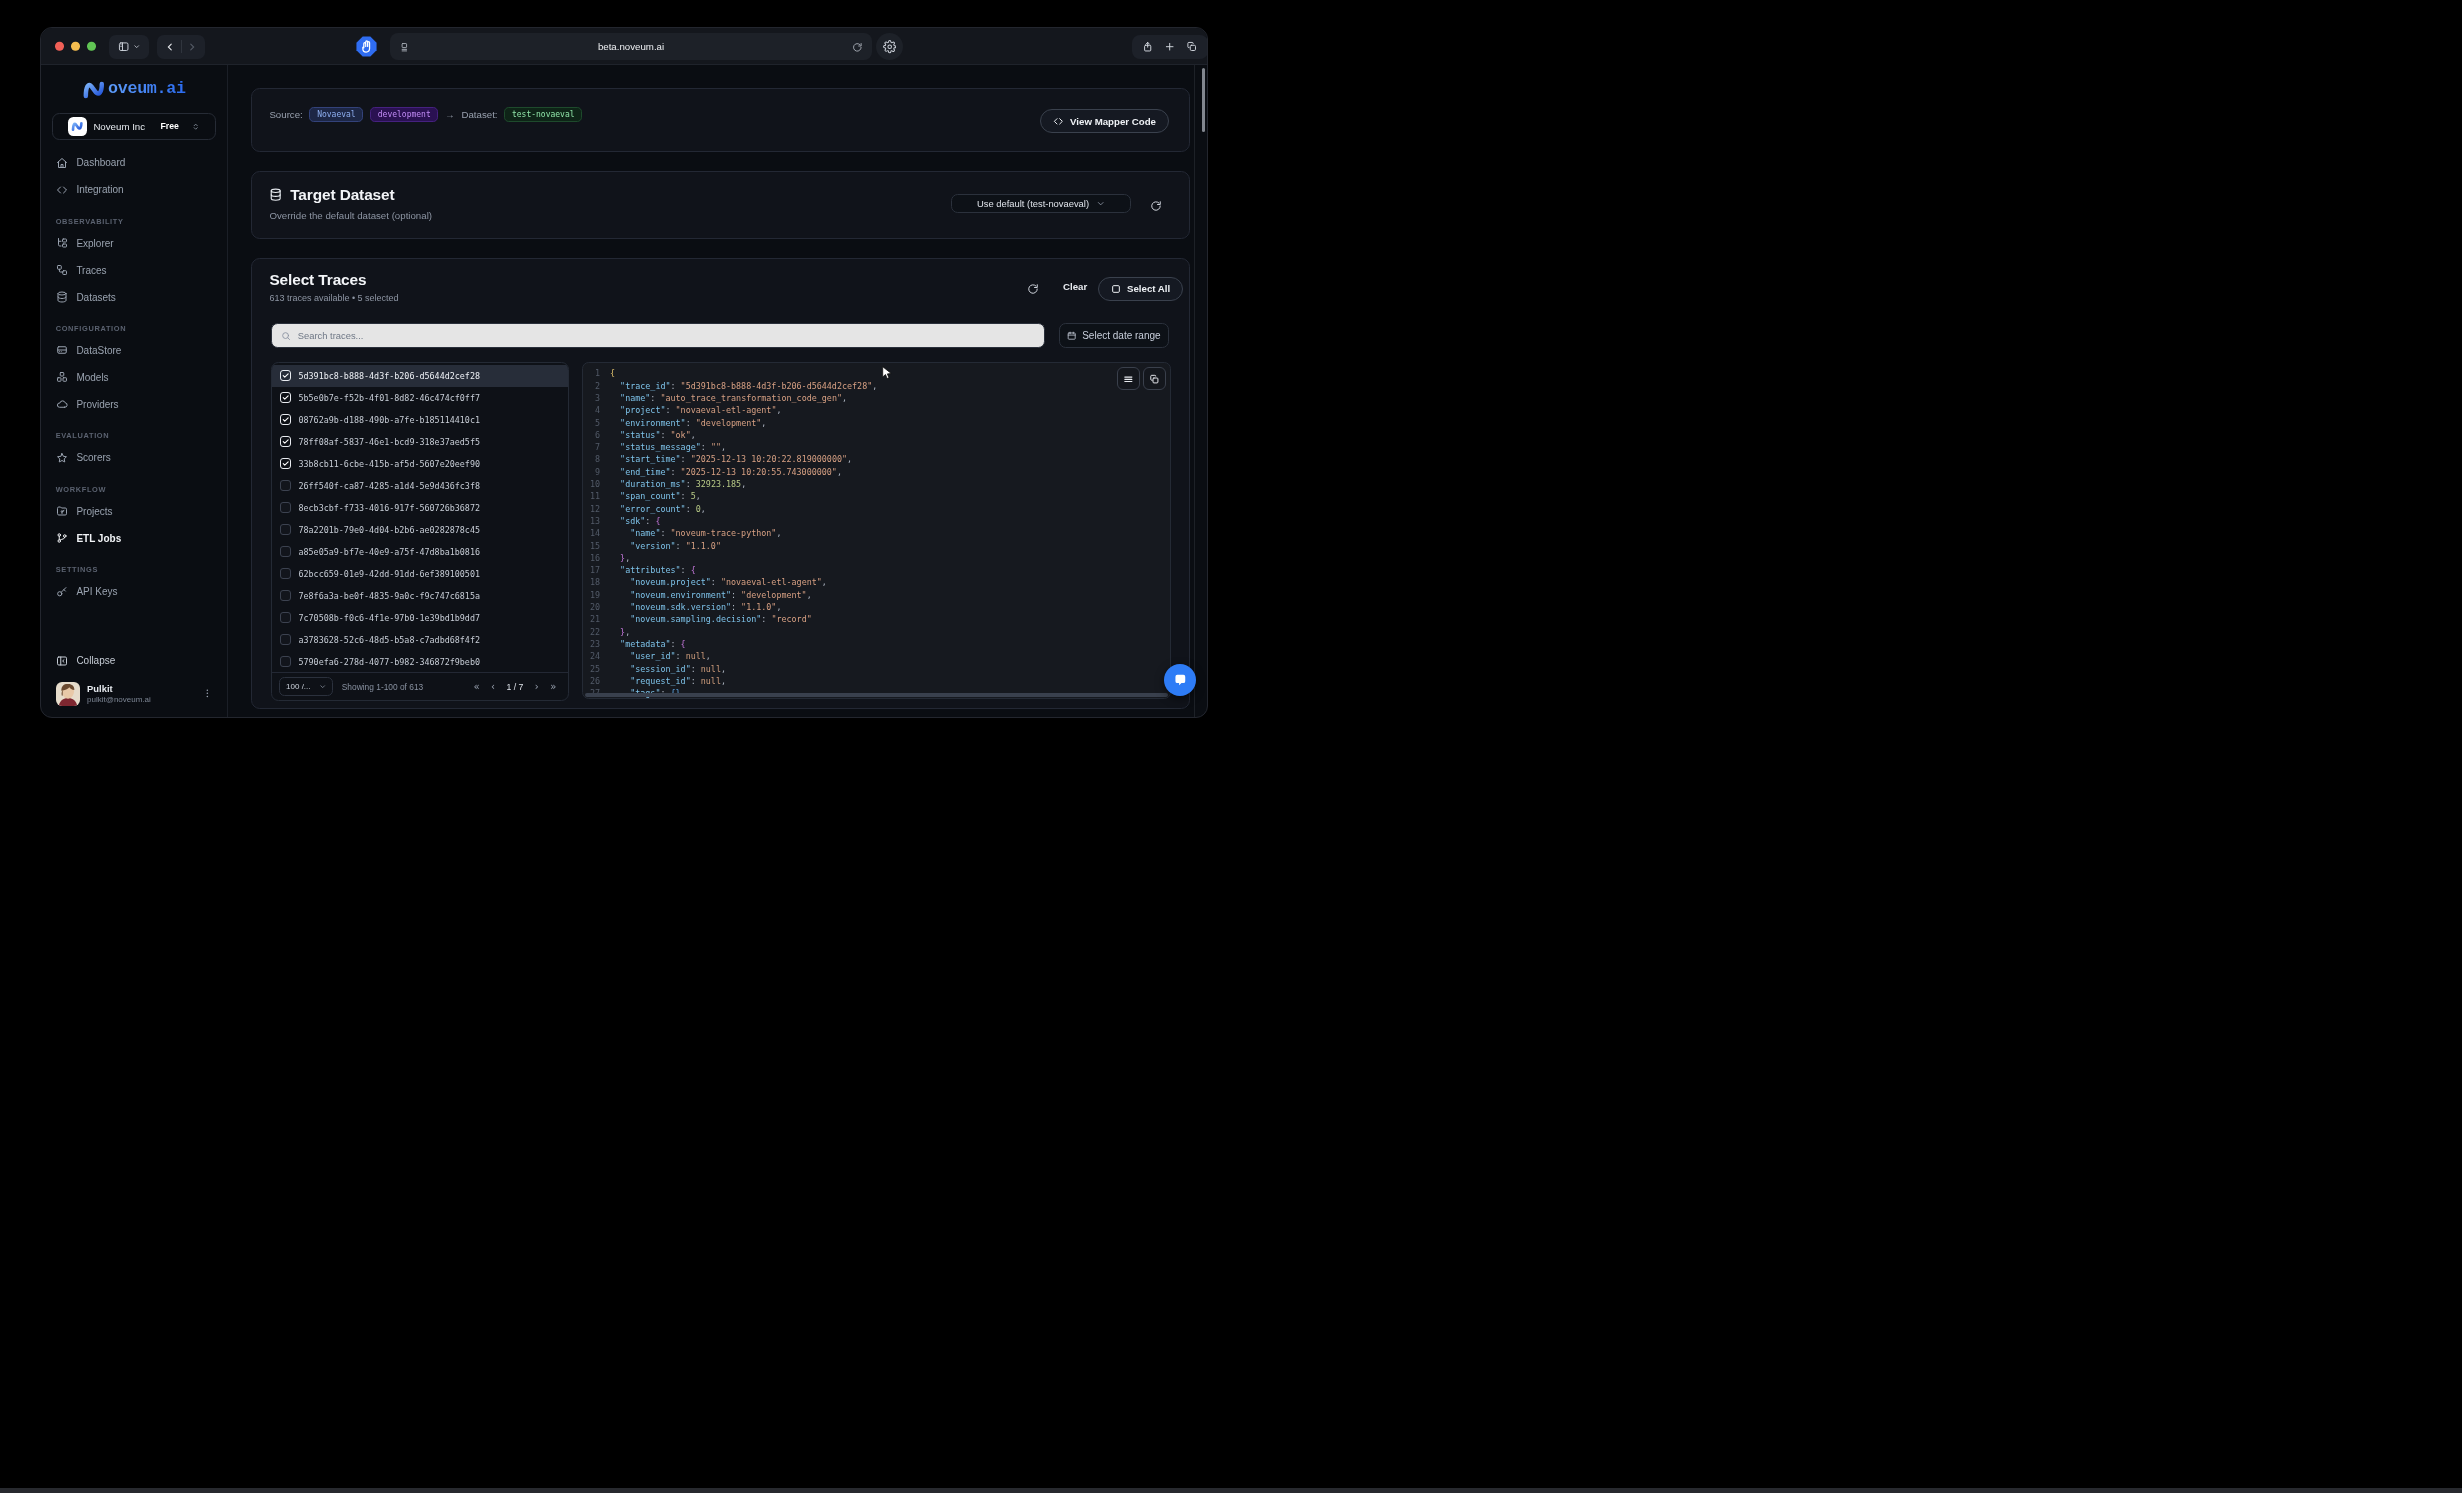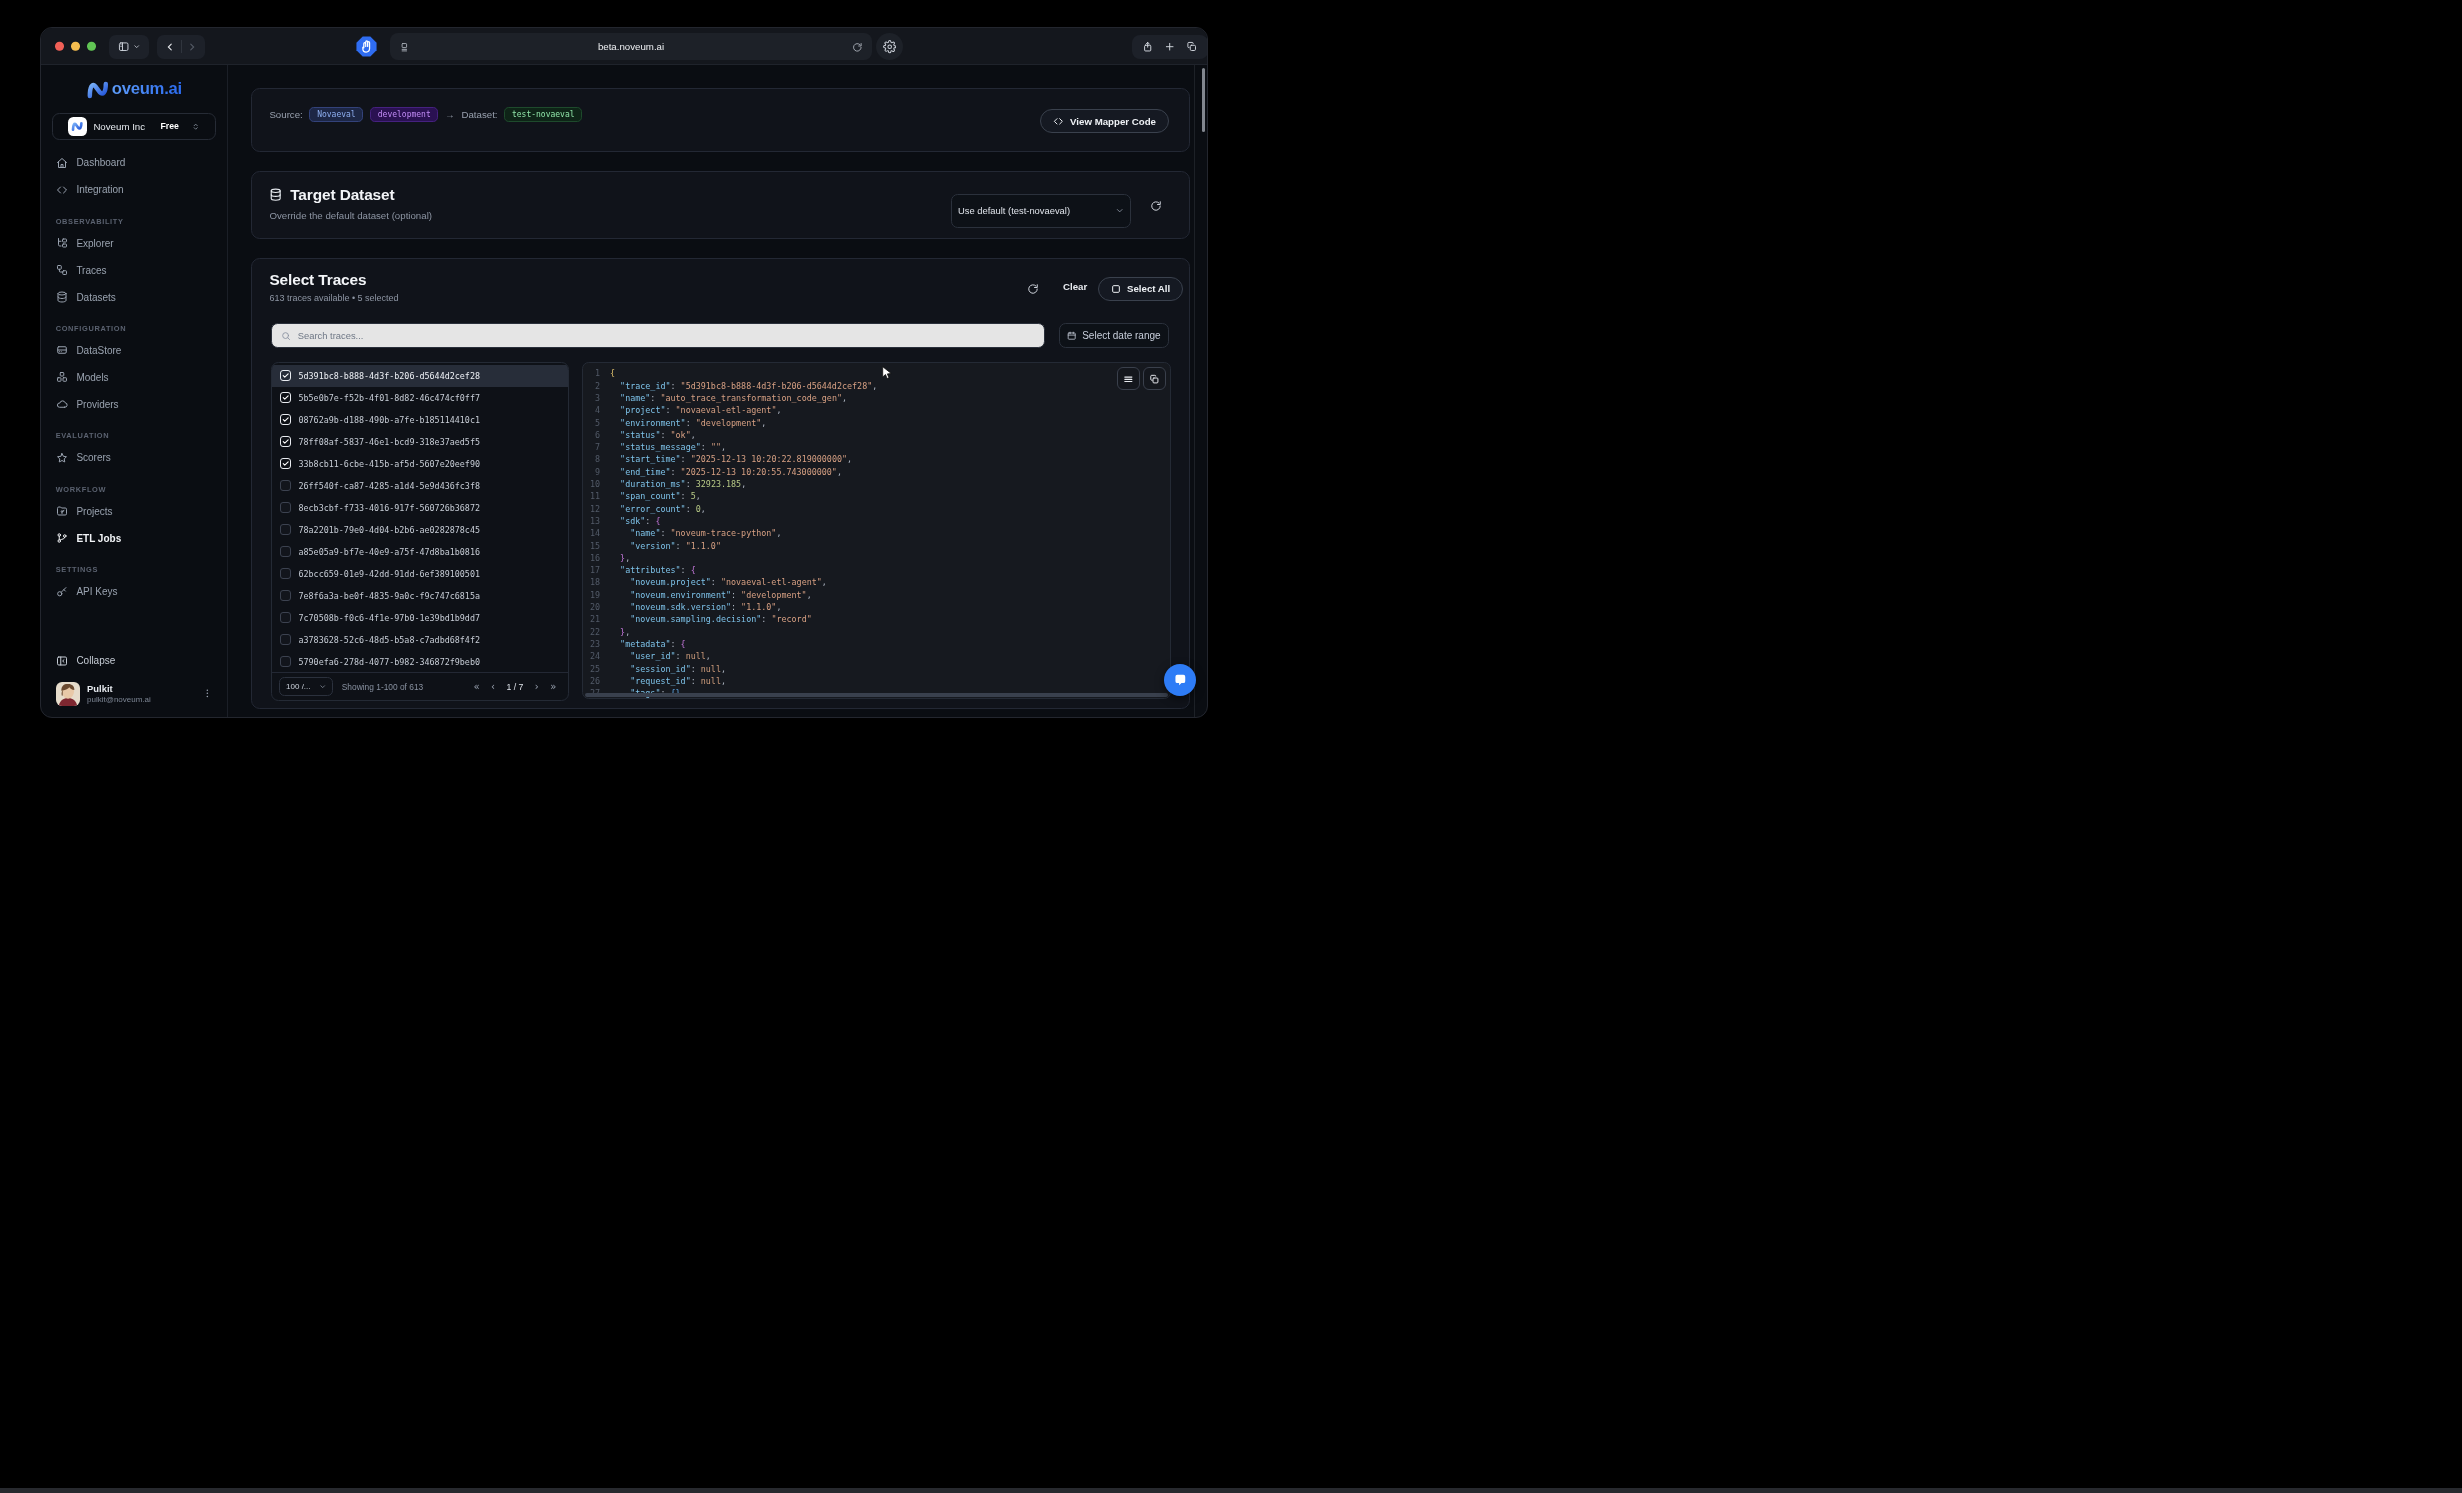--- a/index.html
+++ b/index.html
@@ -31,21 +31,21 @@
 
   
   .app { position:absolute; left:0; top:37px; right:0; bottom:0; display:flex; }
   .sidebar { width:187px; height:100%; border-right:0.7px solid #1b1f27; position:relative;
     padding-top:9.4px; flex-shrink:0; }
   .main { flex:1; position:relative; padding:23.4px 0 0 23px; }
 
   
   .logo { display:flex; align-items:center; justify-content:center; gap:2.7px; height:29px; }
   .logo-text { font-size:16.7px; font-weight:800; letter-spacing:-0.3px;
-    background:linear-gradient(90deg,#5d9bf8,#2b6bf0); -webkit-background-clip:text; background-clip:text; color:transparent; }
+    background:linear-gradient(90deg,#5d9bf8,#2b6bf0); -webkit-background-clip:text; background-clip:text; color:transparent;font-family:Liberation Mono, monospace; }
   .org { margin:9.4px 10.7px 6.7px; height:27px; border:0.7px solid #262b35; border-radius:7.4px;
     display:flex; align-items:center; padding:0 15px; gap:6.7px; }
   .org-ic { width:19px; height:19px; background:#fff; border-radius:5.4px; display:flex; align-items:center; justify-content:center; }
   .org-name { flex:1; color:#e7ebf0; font-size:9.7px; }
   .org-plan { color:#fff; font-weight:700; font-size:8.7px; margin-right:5.4px; }
   .org-chev { width:9.4px; height:9.4px; color:#7d8592; }
   .nav { padding:2.7px 8px 0; }
   .nav-label { font-size:7.4px; font-weight:700; letter-spacing:.09em; color:#5b6270;
     margin:13.4px 0 4px 6.7px; }
   .nav-item { height:27px; display:flex; align-items:center; gap:8.7px; padding:0 6.7px;
@@ -71,22 +71,22 @@
   .b-env { background:#2a1152; color:#c18bf5; border:0.7px solid #45217f; }
   .b-ds  { background:#0e2417; color:#8fe3a8; border:0.7px solid #1e4a2c; }
   .btn-outline { display:flex; align-items:center; gap:6px; border:0.7px solid #3a414d; border-radius:668px;
     height:24px; padding:0 12px; color:#eef1f5; font-size:9.7px; font-weight:600; background:#151922; }
   .vmc { position:absolute; right:20px; top:20px; }
 
   .card2 { height:68px; padding:13.4px 17.4px; margin-bottom:19px; }
   .t-row { display:flex; align-items:center; gap:7.4px; }
   .t-ic { width:13.4px; height:13.4px; color:#e8ecf1; }
   .card2 .sub { margin-top:6px; font-size:9.7px; color:#8d95a3; }
-  .dd { position:absolute; right:58px; top:21.4px; width:180px; height:34px; border:0.7px solid #2b313c;
-    background:#0d1117; border-radius:6.7px; display:flex; align-items:center; padding:0 6px;
+  .dd { position:absolute; right:58px; top:21.4px; width:180px; height:19px; border:0.7px solid #2b313c;
+    background:#0d1117; border-radius:6.7px; display:flex; align-items:center; padding:0 25px;
     color:#dfe3ea; font-size:9.4px; }
   .dd .ic { margin-left:auto; width:9.4px; height:9.4px; color:#8d95a3; }
   .refresh-ic { width:12px; height:12px; color:#cfd4dc; }
   .c2-refresh { position:absolute; right:27px; top:28px; }
 
   .card3 { height:451px; }
   .c3-head { position:absolute; left:17.4px; top:11.4px; }
   .c3-sub { font-size:9px; color:#8d95a3; margin-top:4.7px; }
   .c3-refresh { position:absolute; left:775px; top:24px; }
   .clear-btn { position:absolute; left:811px; top:21.4px; font-size:9.7px; font-weight:600; color:#e8ebf0; }

